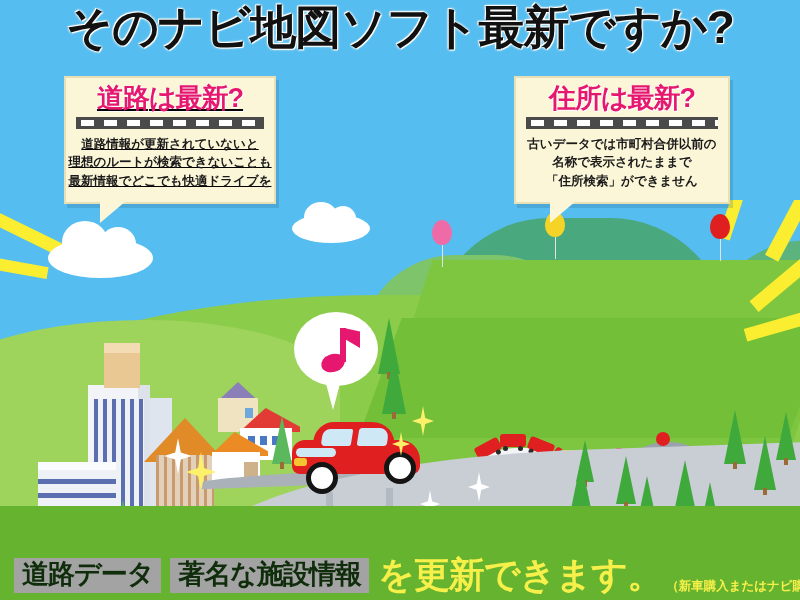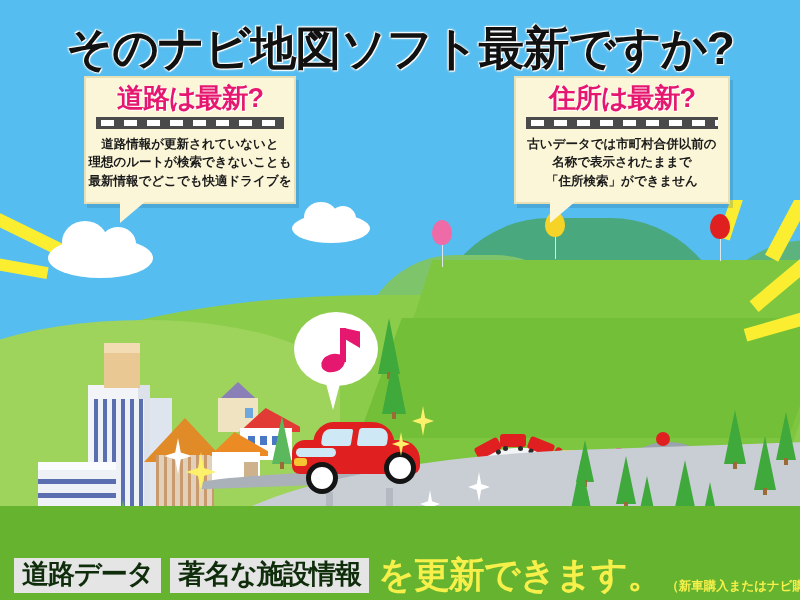--- a/index.html
+++ b/index.html
@@ -150,49 +150,49 @@
   .c-mid-roof{position:absolute;left:34px;top:-26px;width:56px;height:40px;background:#f186b8;
     clip-path:polygon(50% 0,100% 100%,0 100%);}
   .c-win{position:absolute;width:8px;height:12px;background:#2a4f9b;border-radius:4px 4px 0 0;}
   .flagp{position:absolute;width:2px;height:18px;background:#7a7f86;}
   .flag{position:absolute;width:13px;height:9px;background:#e02020;clip-path:polygon(0 0,100% 0,100% 100%,0 70%);}
 
   .balloon{position:absolute;width:20px;height:25px;border-radius:50% 50% 50% 50%/55% 55% 45% 45%;}
   .balloon:after{content:"";position:absolute;left:50%;top:100%;width:1px;height:22px;background:#dfe6ea;}
 
   
-  .headline{position:absolute;left:0;top:23px;width:800px;text-align:center;
+  .headline{position:absolute;left:0;top:2px;width:800px;text-align:center;
     font-size:46px;font-weight:bold;color:#111;letter-spacing:-1px;line-height:1.1;
     text-shadow:0 0 3px #fff,0 0 3px #fff,1px 1px 0 #fff,-1px -1px 0 #fff;}
 
   
   .panel{position:absolute;top:76px;background:#fbf6d8;border:2px solid #e8e0b4;
     box-shadow:3px 4px 0 rgba(40,100,140,.22);}
   .panel .tail{position:absolute;left:34px;bottom:-21px;width:0;height:0;
     border-left:0 solid transparent;border-right:26px solid transparent;border-top:22px solid #fbf6d8;}
-  .p1{left:84px;width:208px;height:124px;}
+  .p1{left:64px;width:208px;height:124px;text-decoration:underline;}
   .p2{left:296px;width:208px;height:124px;}
   .p3{left:494px;width:212px;height:124px;margin-left:20px;}
   .p-title{text-align:center;font-size:27px;font-weight:bold;color:#e5176e;
     margin:6px 0 3px;letter-spacing:-1px;line-height:1.1;
     text-shadow:1px 1px 0 #fff,-1px 0 0 #fff;}
   .p-title .grn{color:#33a64c;}
   .divider{margin:2px 10px 6px;height:12px;background:#4a4a4a;border-radius:1px;
     background-image:repeating-linear-gradient(90deg,transparent 0 6px,#fff 6px 19px);
     background-position:0 0;position:relative;}
   .divider:before{content:"";position:absolute;inset:0;
     background:repeating-linear-gradient(90deg,#4a4a4a 0 5px,#fff 5px 18px,#4a4a4a 18px 23px);
     border-top:3px solid #4a4a4a;border-bottom:3px solid #4a4a4a;box-sizing:border-box;}
   .p-body{text-align:center;font-size:12.5px;color:#1a1a1a;line-height:1.5;font-weight:bold;}
 
   
   .banner{position:absolute;left:0;bottom:0;width:800px;height:94px;background:#65b32e;}
   .banner-l1{position:absolute;left:18px;top:10px;font-size:25px;font-weight:bold;color:#f7f04a;white-space:nowrap;letter-spacing:-0.5px;}
   .banner-l2{position:absolute;left:14px;top:45px;display:flex;align-items:center;white-space:nowrap;}
-  .chip{background:#e5e5e5;color:#0f2d0b;font-weight:bold;font-size:27px;
+  .chip{background:#a3a3a3;color:#0f2d0b;font-weight:bold;font-size:27px;
     padding:1px 8px 3px;margin-right:9px;letter-spacing:-1px;line-height:1.15;}
   .banner-rest{font-size:36px;font-weight:bold;color:#f7f04a;letter-spacing:-1px;}
   .banner-note{font-size:12.5px;font-weight:bold;color:#f7f04a;margin-left:4px;align-self:flex-end;padding-bottom:5px;}
   .sup{font-size:14px;vertical-align:super;}
 </style>
 </head>
 <body>
 
 <div id="stage">
 

